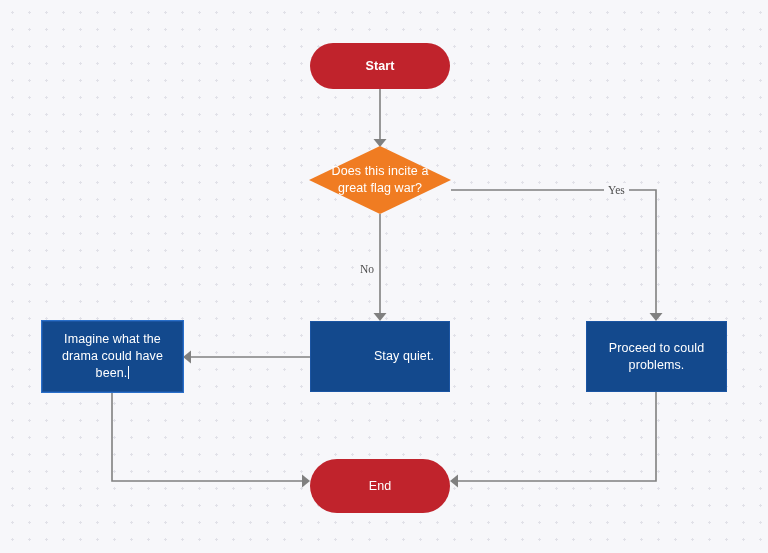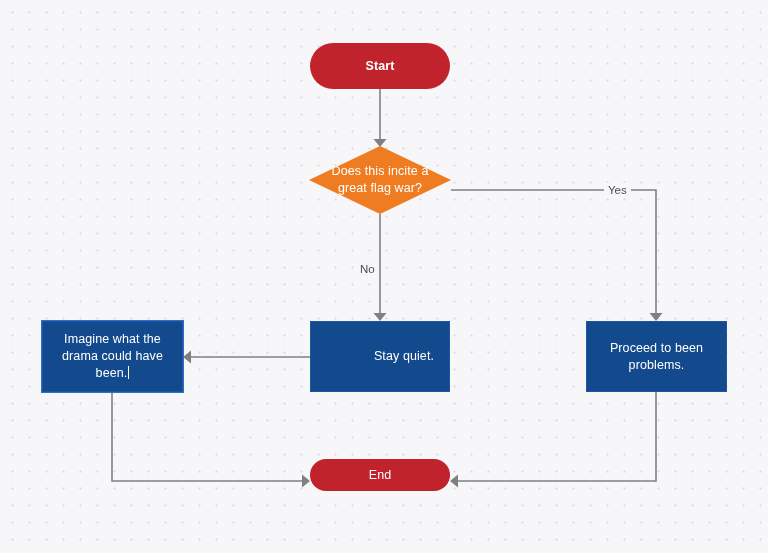--- a/index.html
+++ b/index.html
@@ -77,20 +77,21 @@
     white-space: pre-line;
   }
   .edge-label {
     position: absolute;
     font-size: 11.5px;
     color: #4d4d4d;
     background: #f7f7fa;
     padding: 0 4px;
     line-height: 14px;
     white-space: nowrap;
+    font-family: Liberation Serif, serif;
   }
   .caret {
     display: inline-block;
     width: 1px;
     height: 13px;
     background: #ffffff;
     vertical-align: -2px;
     margin-left: 1px;
   }
   .node-editing {
@@ -170,21 +171,21 @@
     <span class="node-label"><span>Imagine what the
 drama could have
 been.</span><span class="caret"></span></span>
   </div>
 
   <div class="node node-process" style="left:310px; top:321px; width:140px; height:71px;padding-left:48px;">
     <span class="node-label">Stay quiet.</span>
   </div>
 
   <div class="node node-process" style="left:586px; top:321px; width:141px; height:71px;">
-    <span class="node-label">Proceed to been
+    <span class="node-label">Proceed to could
 problems.</span>
   </div>
 
-  <div class="node node-terminator" style="left:310px; top:459px; width:140px; height:32px;">
+  <div class="node node-terminator" style="left:310px; top:459px; width:140px; height:54px;">
     <span class="node-label">End</span>
   </div>
 
 </div>
 
 </body></html>

